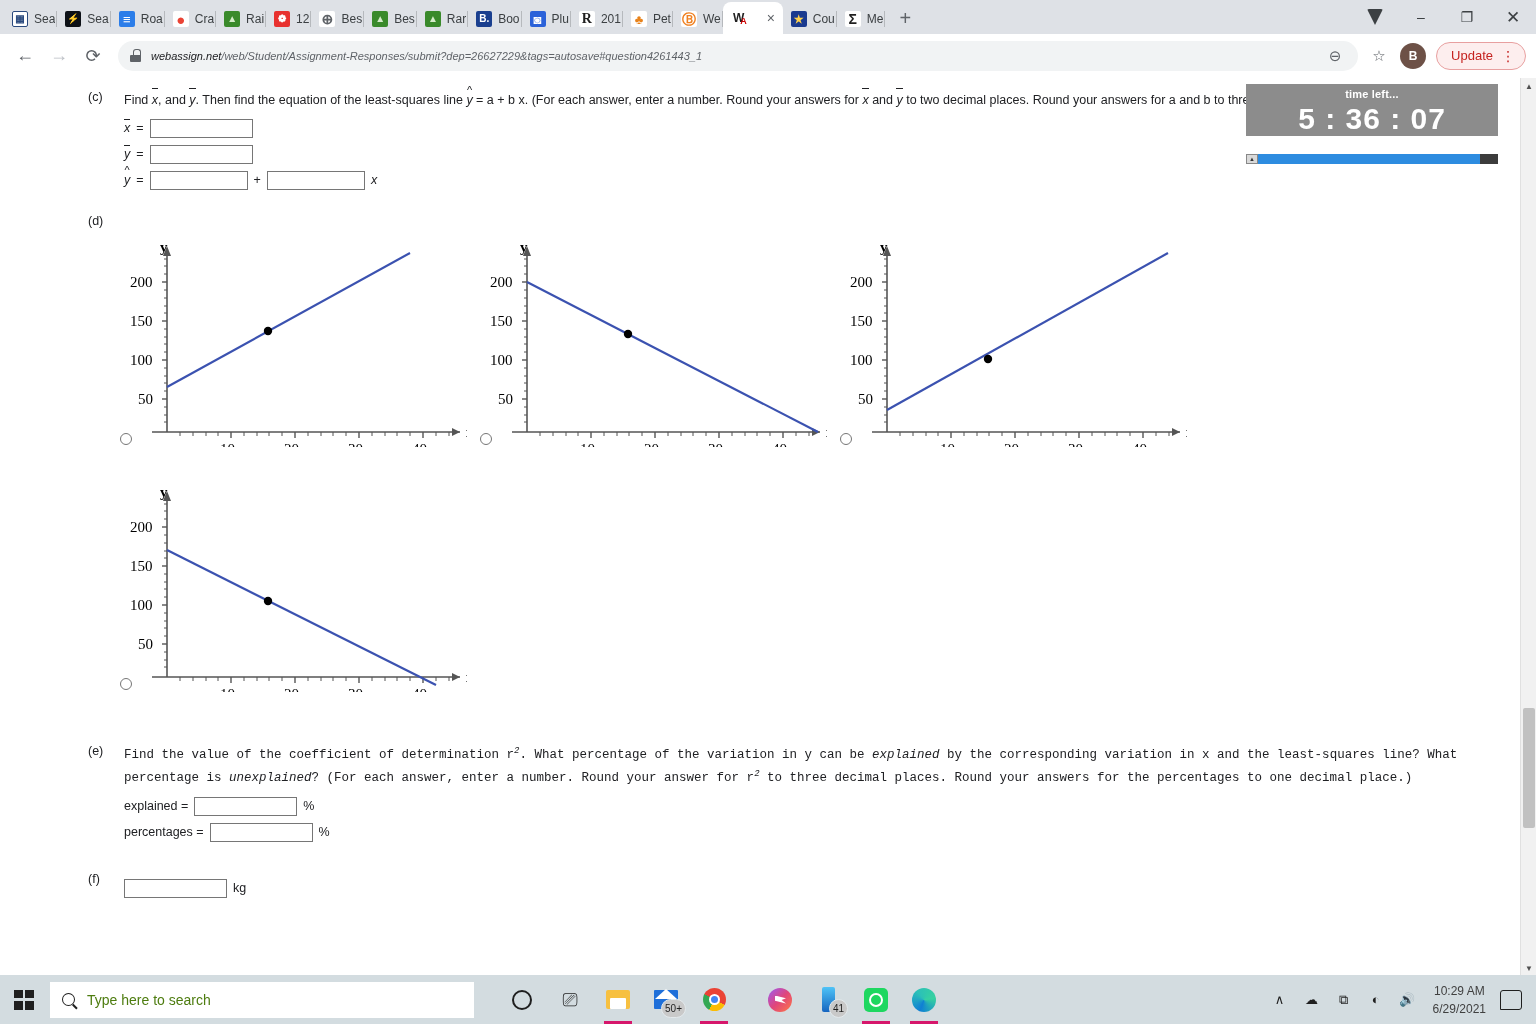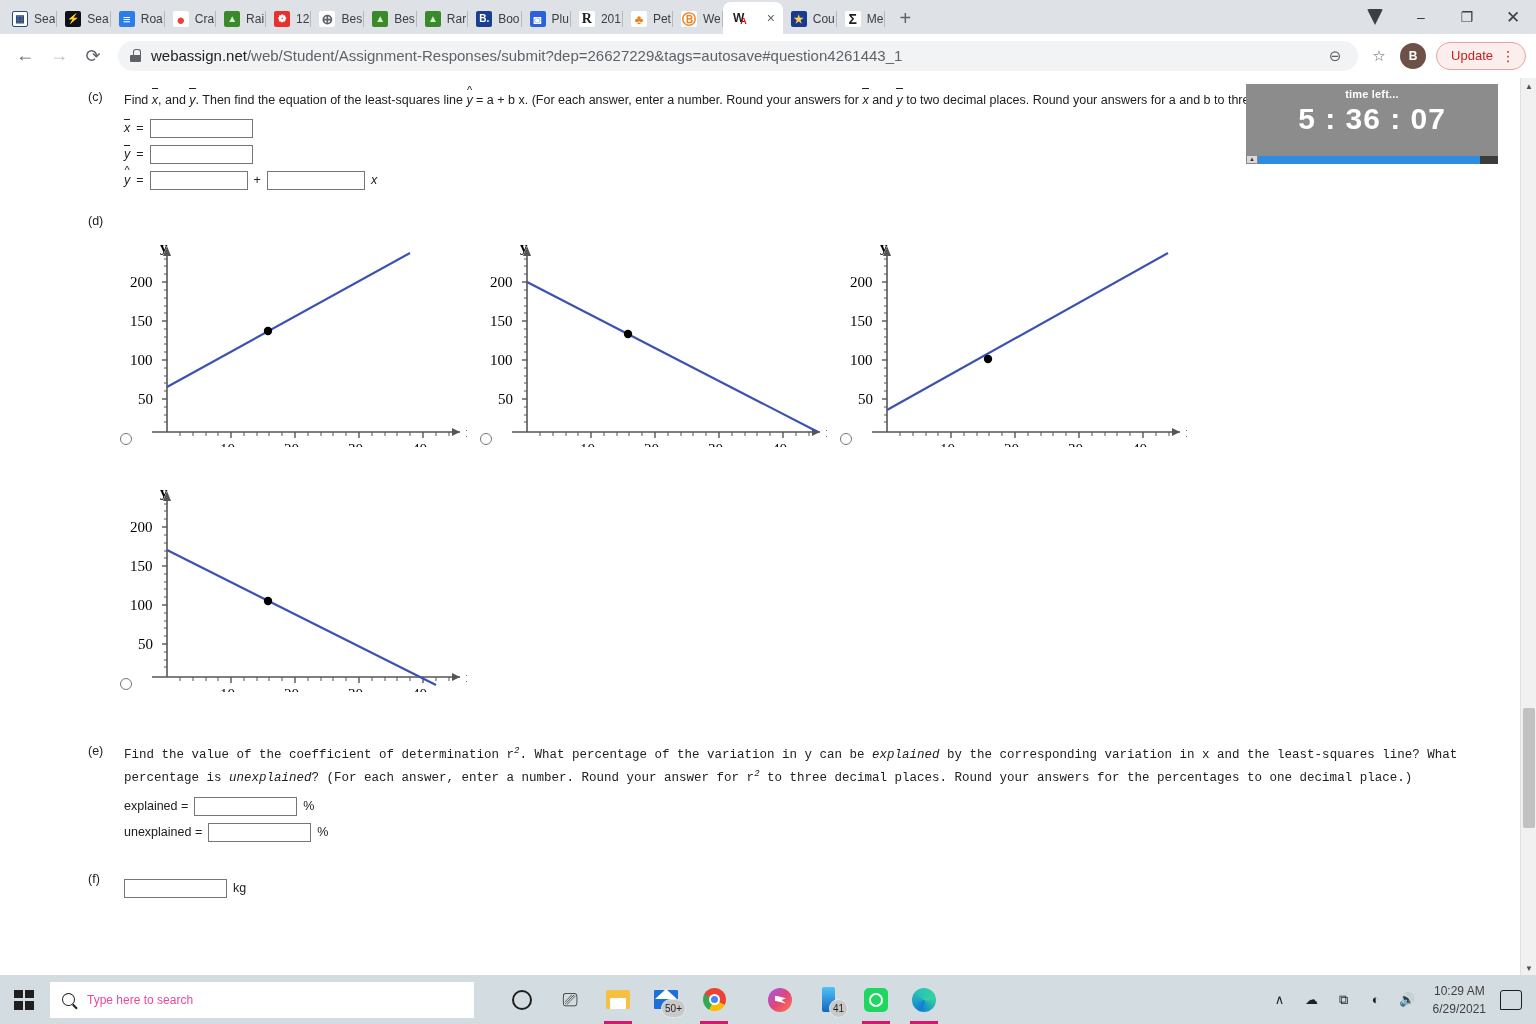--- a/index.html
+++ b/index.html
@@ -115,24 +115,25 @@
     border-radius: 15px;
     display: flex;
     align-items: center;
     padding: 0 12px;
     gap: 10px;
     margin: 0 6px;
     position: relative;
   }
   .omnibox .url {
     flex: 1;
-    font-size: 15px;
+    font-size: 11px;
     color: #202124;
     white-space: nowrap;
     overflow: hidden;
+    font-style: italic;
   }
   .omnibox .url .host { color: #202124; }
   .omnibox .url .rest { color: #5f6368; }
   .lock-icon {
     width: 11px; height: 13px;
     position: relative;
     flex: 0 0 11px;
   }
   .lock-icon::before {
     content:""; position:absolute; bottom:0; left:0;
@@ -227,21 +228,21 @@
   .hat::before {
     content:"^"; position:absolute; top:-9px; left:50%;
     transform: translateX(-50%); font-size: 11px;
   }
   .red { color: #cc0000; }
 
   
   .timer {
     position: absolute;
     right: 22px; top: 6px;
-    width: 252px; height: 72px;
+    width: 252px; height: 52px;
     background: #8c8c8c;
     color: #fff;
     text-align: center;
     z-index: 5;
   }
   .timer .tl {
     font-size: 11px; font-weight: bold; padding-top: 4px; letter-spacing: .2px;
   }
   .timer .tv {
     font-size: 30px; font-weight: bold; letter-spacing: 1px; margin-top: 2px;
@@ -296,21 +297,21 @@
     gap: 2.5px;
   }
   .win-logo span { background: #1f1f1f; }
   .search-box {
     width: 424px; height: 36px;
     background: #fff;
     display: flex; align-items: center;
     padding-left: 12px; gap: 12px;
     margin-left: 2px;
   }
-  .search-box .ph { font-size: 12px; color: #ec4899; }
+  .search-box .ph { font-size: 14px; color: #4d7c0f; }
   .mag {
     width: 13px; height: 13px; border: 1.6px solid #1f1f1f; border-radius: 50%;
     position: relative; transform: rotate(-45deg); flex: 0 0 13px;
   }
   .mag::after {
     content:""; position:absolute; left: 4.4px; top: 12px;
     width: 1.6px; height: 6px; background: #1f1f1f;
   }
   .tb-icons { display: flex; align-items: center; gap: 4px; margin-left: 26px; }
   .tbi {
@@ -793,21 +794,21 @@
         <div class="part-body">
           <div class="ptext" style="max-width:1355px;font-family:Liberation Mono, monospace;">
             <span>Find the value of the coefficient of determination r</span><sup class="sq">2</sup><span>. What percentage of the variation in y can be </span><i>explained</i><span> by the corresponding variation in x and the least-squares line? What percentage is </span><i>unexplained</i><span>? (For each answer, enter a number. Round your answer for r</span><sup class="sq">2</sup><span> to three decimal places. Round your answers for the percentages to one decimal place.)</span>
           </div>
           <div class="ansrow">
             <span>explained  =</span>
             <input class="inp wide" value="" style="">
             <span>%</span>
           </div>
           <div class="ansrow">
-            <span>unexplained  =</span>
+            <span>percentages  =</span>
             <input class="inp wide" value="" style="">
             <span>%</span>
           </div>
         </div>
       </div>
 
       <div class="part" style="margin-top:26px;">
         <div class="part-label">(f)</div>
         <div class="part-body">
           <div class="ansrow">

